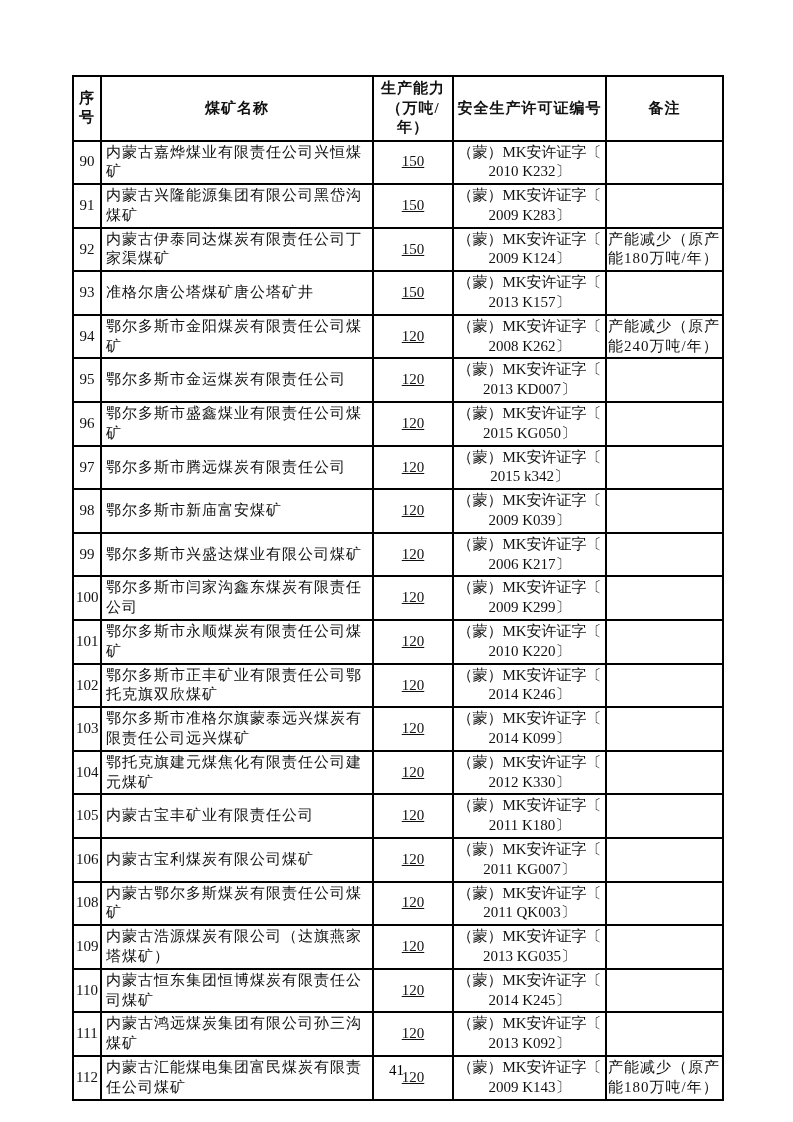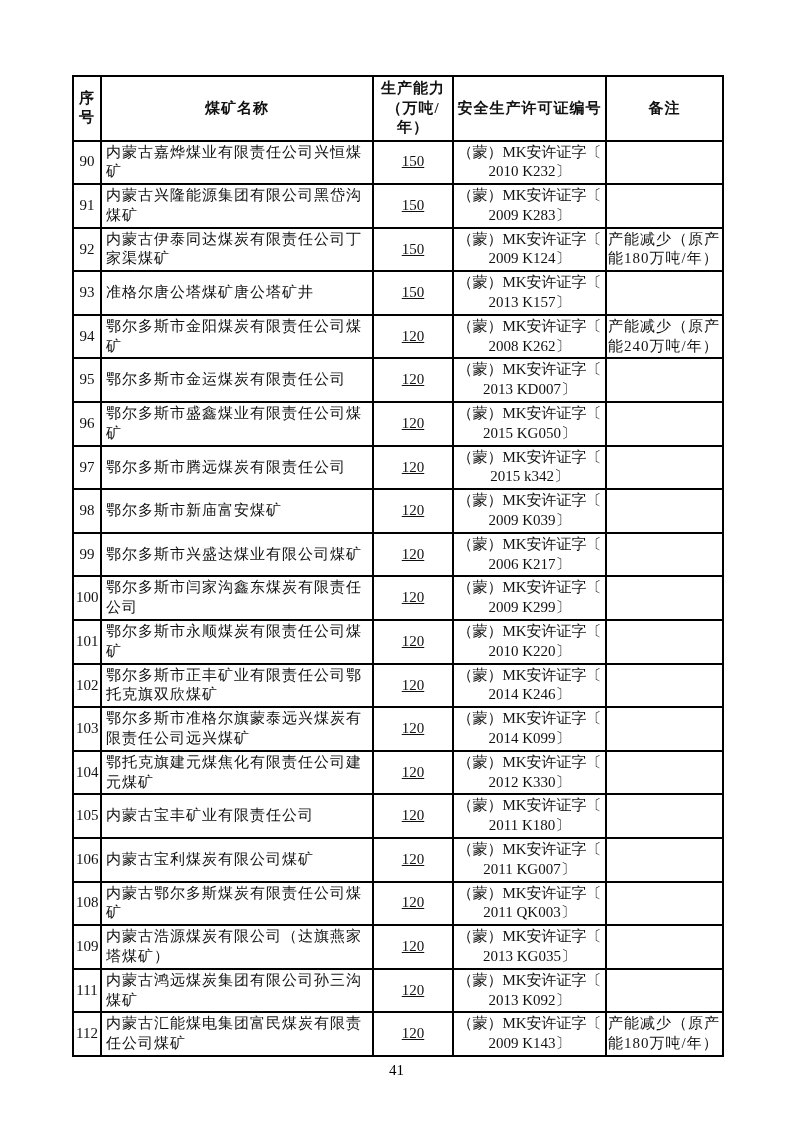--- a/index.html
+++ b/index.html
@@ -272,20 +272,30 @@
     <td class="c-no">109</td>
     <td class="c-name">内蒙古浩源煤炭有限公司（达旗燕家塔煤矿）</td>
     <td class="c-cap">120</td>
     <td class="c-lic">
       <div class="lic-line">（蒙）MK安许证字〔</div>
       <div class="lic-line">2013 KG035〕</div>
     </td>
     <td class="c-rem"></td>
   </tr>
         <tr>
+    <td class="c-no">110</td>
+    <td class="c-name">内蒙古恒东集团恒博煤炭有限责任公司煤矿</td>
+    <td class="c-cap">120</td>
+    <td class="c-lic">
+      <div class="lic-line">（蒙）MK安许证字〔</div>
+      <div class="lic-line">2014 K245〕</div>
+    </td>
+    <td class="c-rem"></td>
+  </tr>
+        <tr>
     <td class="c-no">111</td>
     <td class="c-name">内蒙古鸿远煤炭集团有限公司孙三沟煤矿</td>
     <td class="c-cap">120</td>
     <td class="c-lic">
       <div class="lic-line">（蒙）MK安许证字〔</div>
       <div class="lic-line">2013 K092〕</div>
     </td>
     <td class="c-rem"></td>
   </tr>
         <tr>

